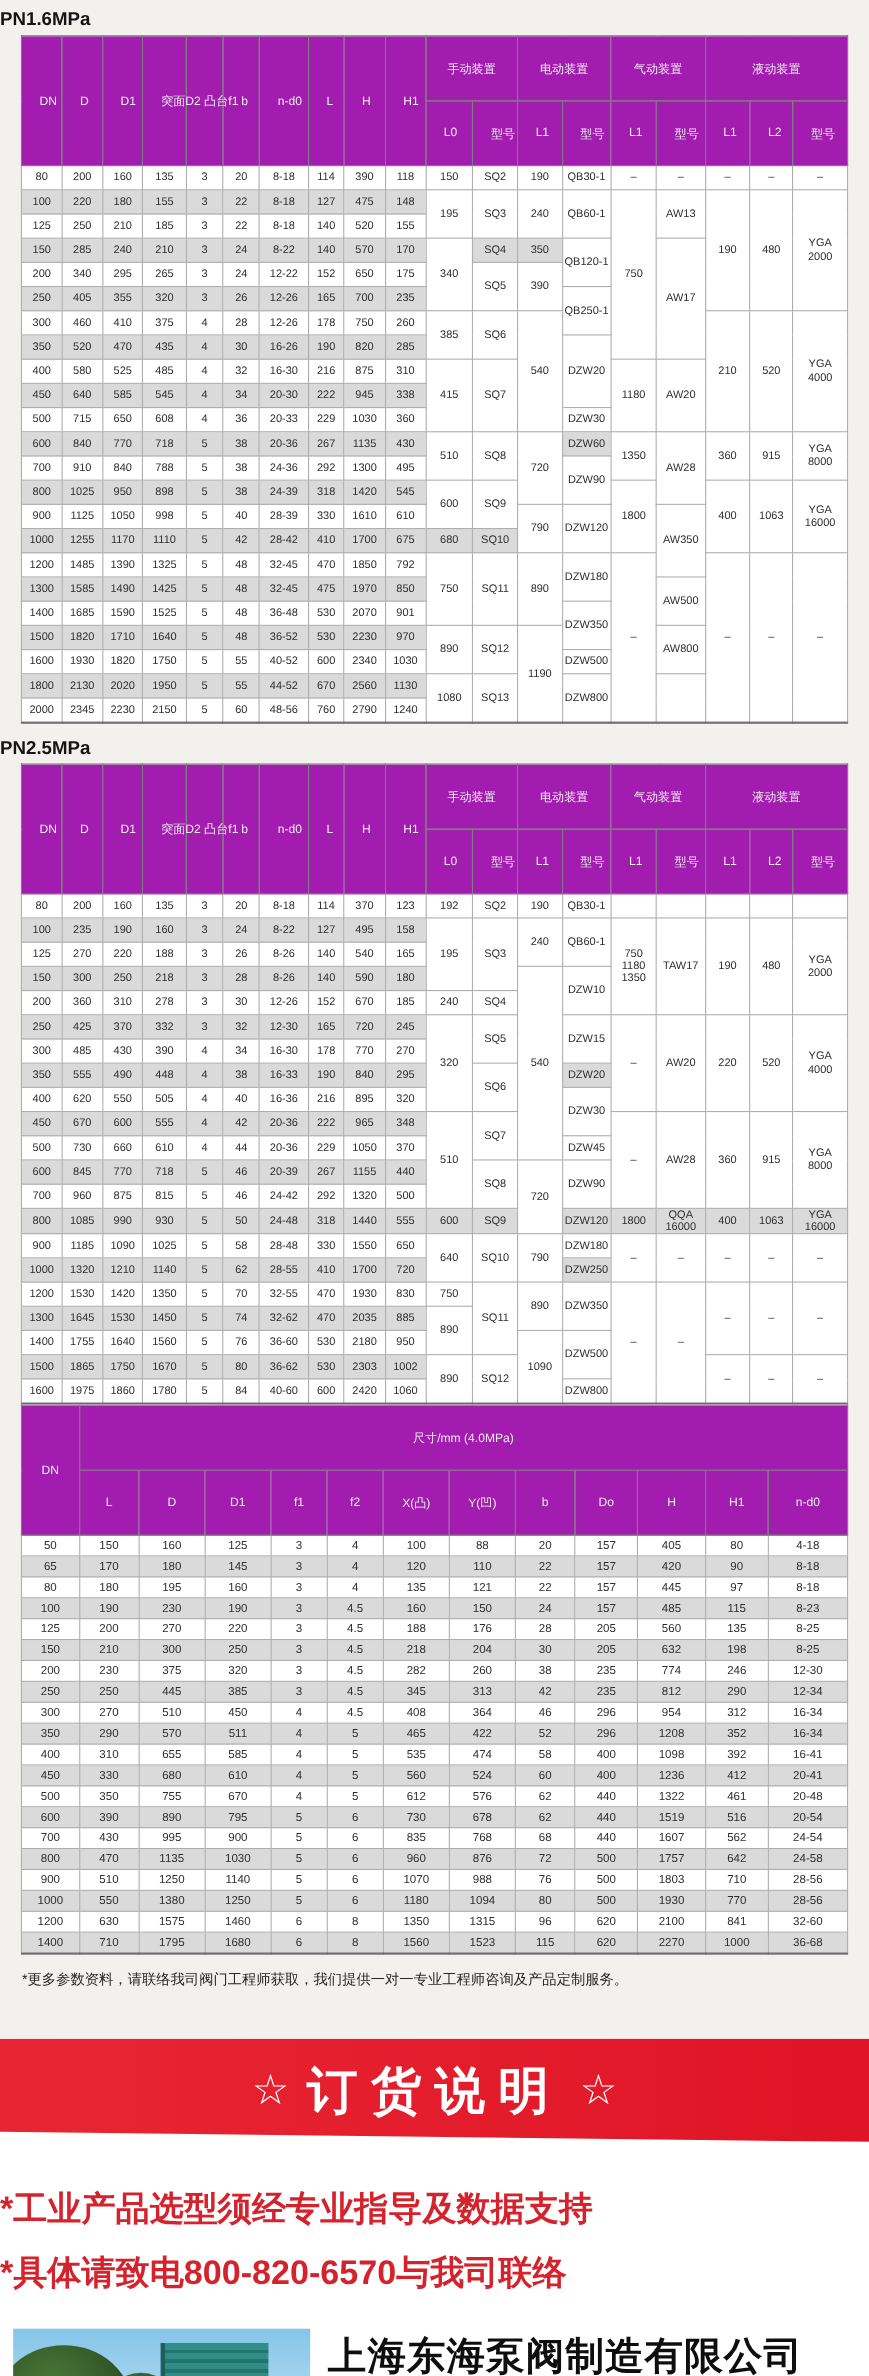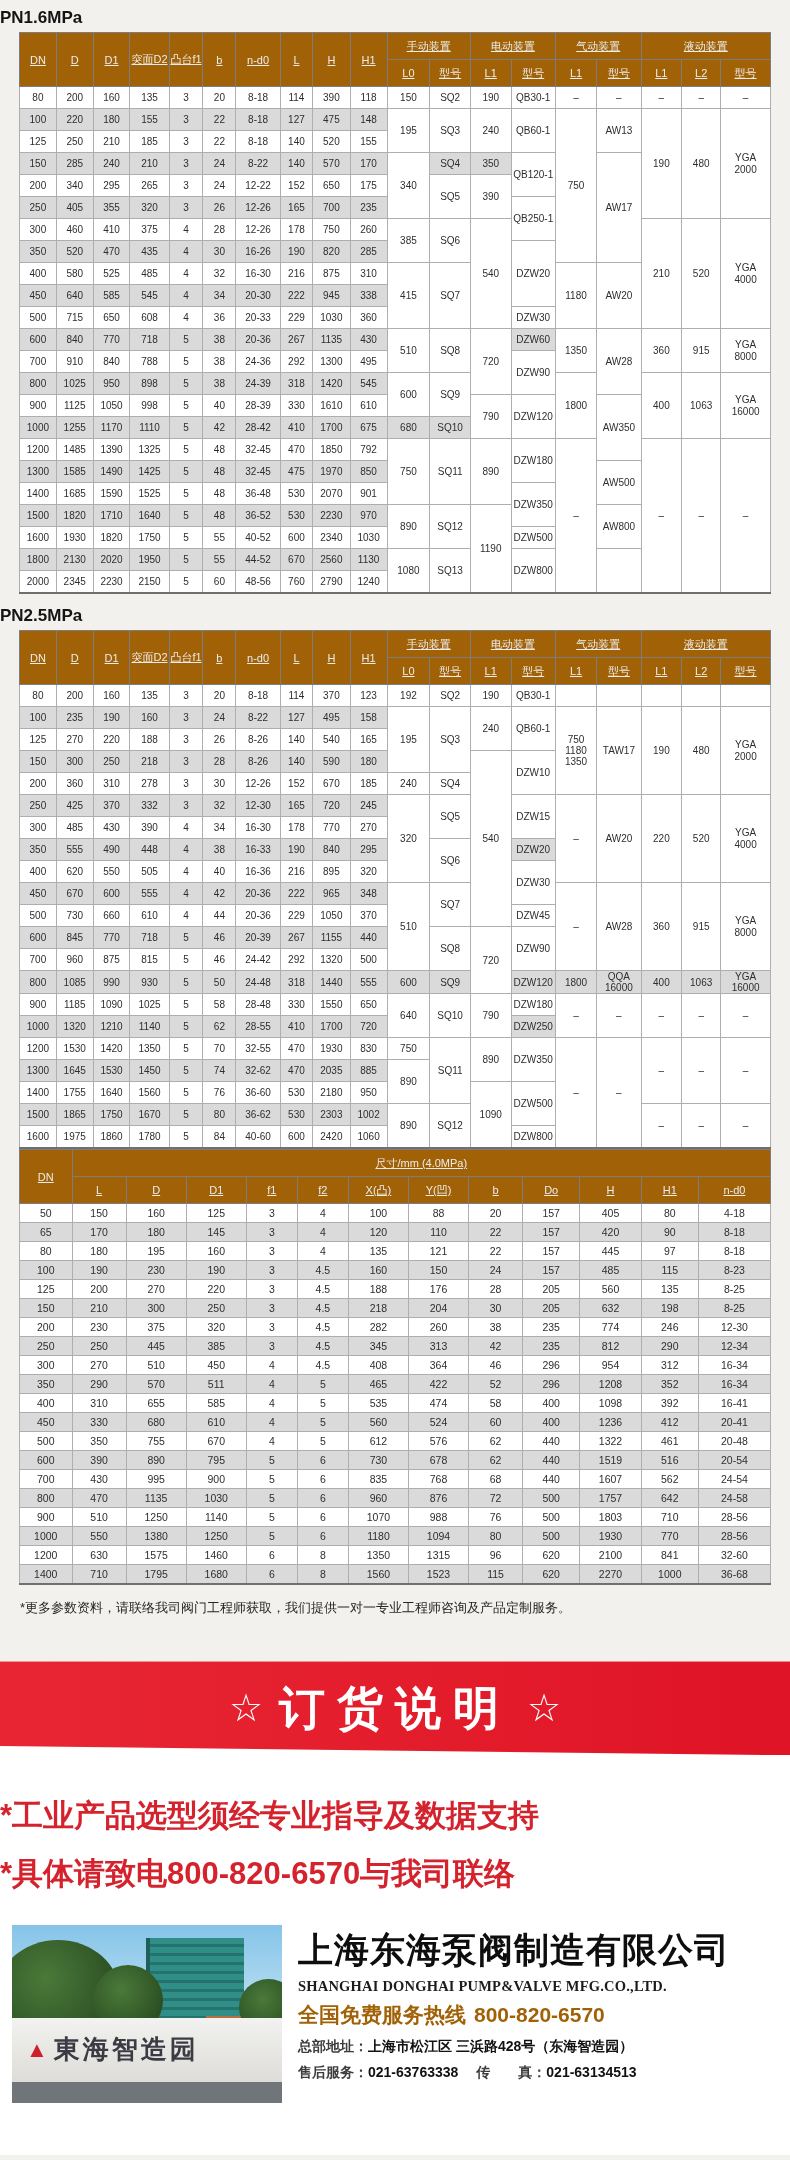--- a/index.html
+++ b/index.html
@@ -14,24 +14,23 @@
     padding:0 26px 4px 0;
   }
   #sec1 .tbl-title{padding-top:8px;}
   #sec2 .tbl-title,#sec3 .tbl-title{padding-top:12px;}
   .table-host{padding:0 19px;}
   table{
     border-collapse:collapse;table-layout:fixed;width:100%;
     background:#fff;border-bottom:2px solid #6f6f6f;
   }
   th{
-    background:#a16207;color:#ececec;font-weight:normal;
-    font-size:11px;border:1px solid #7d7d7d;height:26px;padding:0;
+    background:#a21caf;color:#ececec;font-weight:normal;
+    font-size:11px;border:1px solid #7d7d7d;height:26px;padding:16px;
     white-space:pre;
-    text-decoration:underline;
   }
   td{
     border:1px solid #aeaeae;font-size:10px;color:#2e2e2e;
     text-align:center;height:21px;padding:0 1px;
     white-space:pre;line-height:1.12;
   }
   #sec3 td{height:18px;font-size:10.5px;}
   tbody tr:nth-child(even) td{background:#dadada;}
   td.mg{background:#fff !important;}
   .note{

